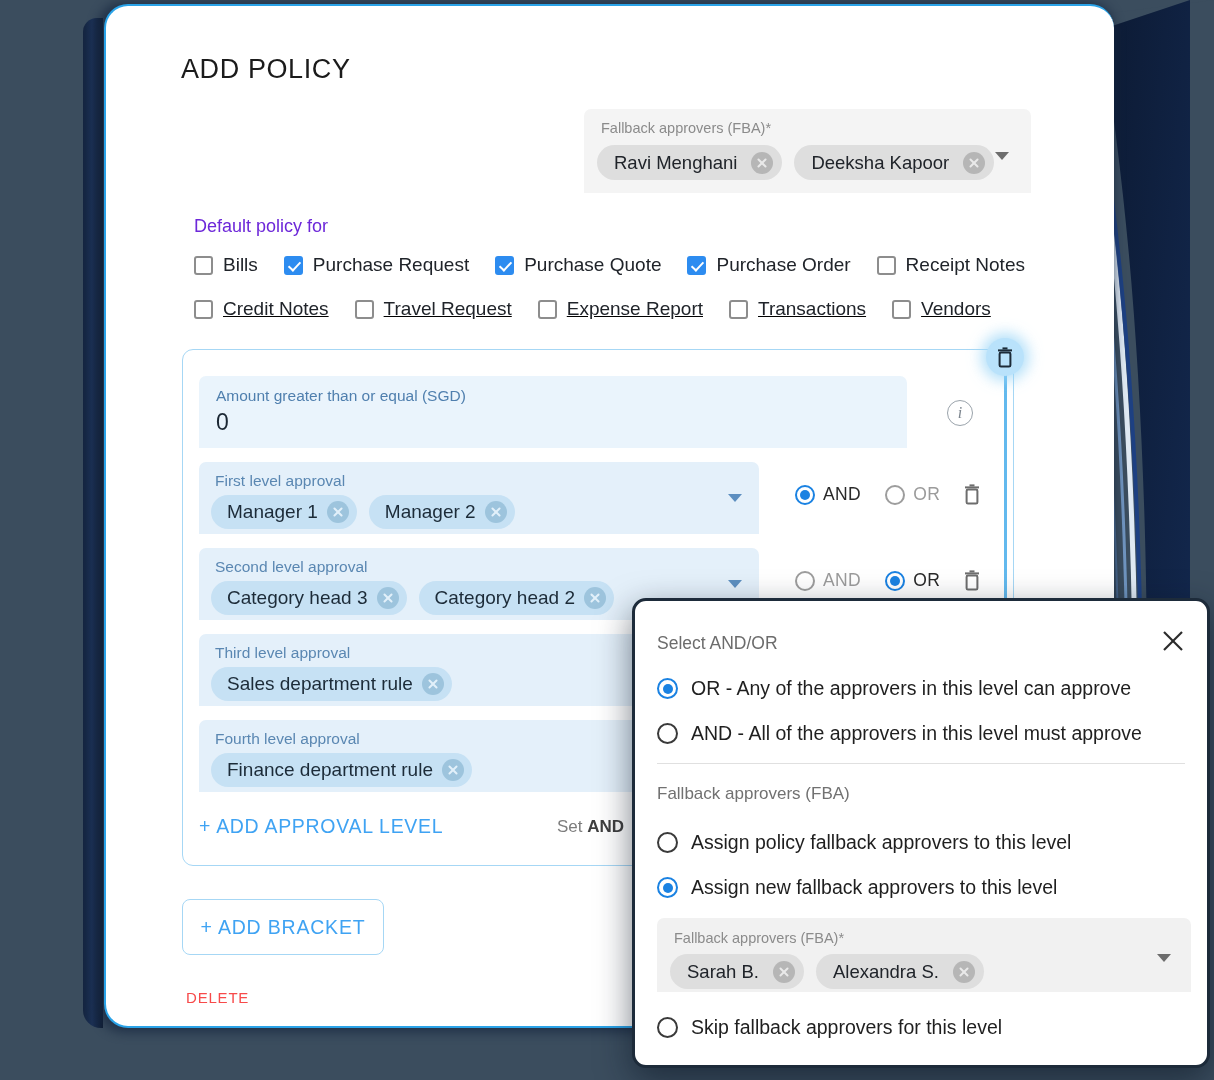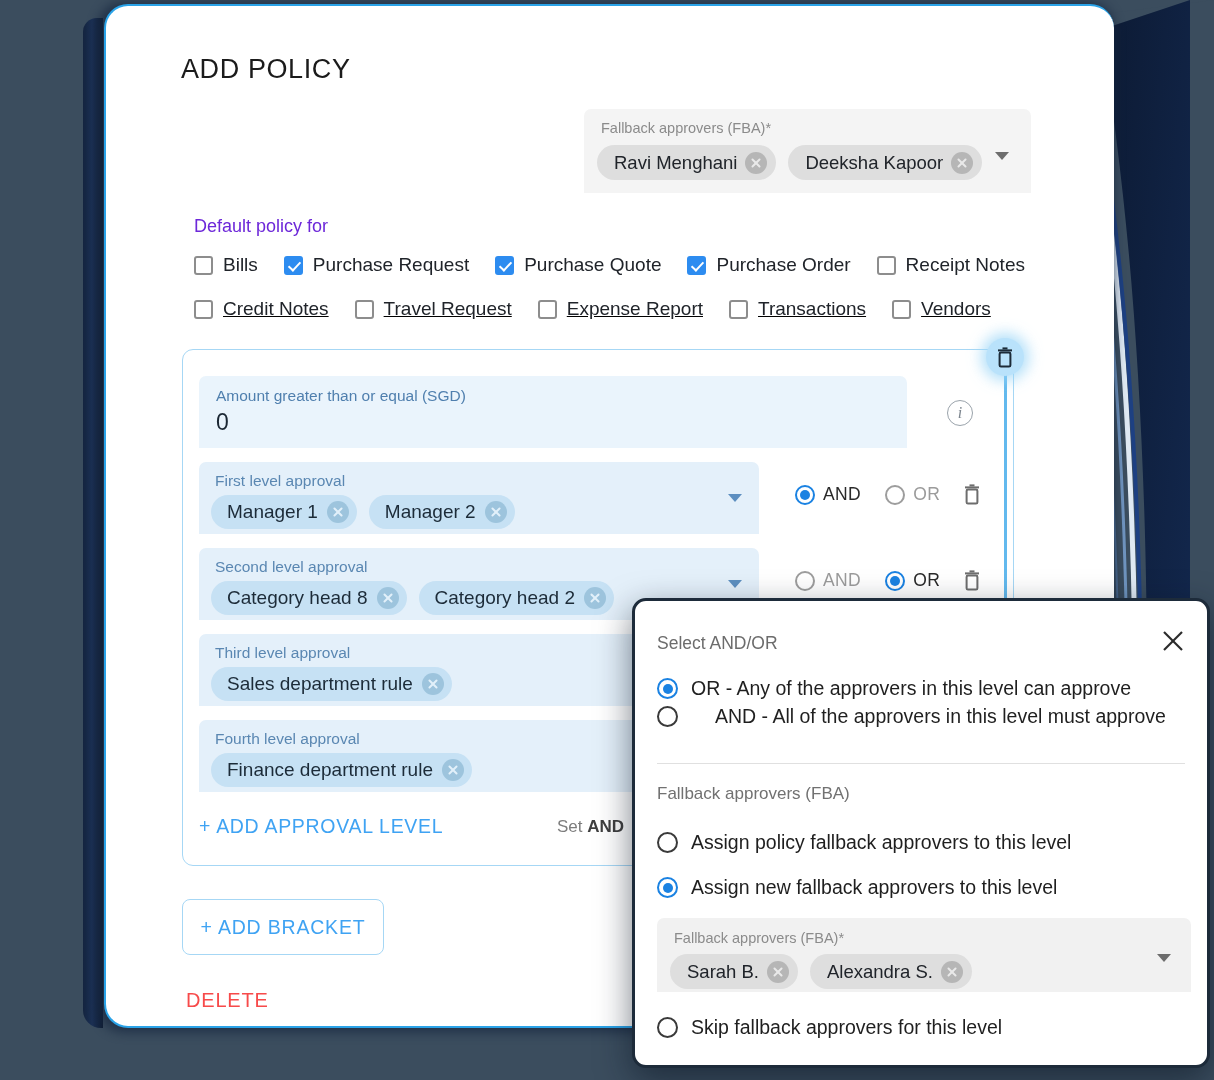--- a/index.html
+++ b/index.html
@@ -68,21 +68,21 @@
   }
   .field-value {
     position: absolute; left: 17px; top: 36px;
     font-size: 21px; color: #20242a;
   }
   #policy-name-field { left: 74px; top: 103px; width: 392px; height: 84px; }
   #fba-field { left: 478px; top: 103px; width: 447px; height: 84px; }
 
   .chips { position: absolute; left: 13px; top: 36px; display: flex; gap: 12px; }
   .chip {
-    display: flex; align-items: center; gap: 8px;
+    display: flex; align-items: center; gap: 14px;
     background: #dedede; border-radius: 18px;
     height: 35px; padding: 0 9px 0 17px;
     font-size: 18.5px; color: #20242a; white-space: nowrap;
   }
   .chip-x {
     width: 22px; height: 22px; border-radius: 50%;
     background: #b6b6b6; position: relative; flex: none;
   }
   .chip-x::before, .chip-x::after {
     content:""; position:absolute; left:5px; top:10px;
@@ -223,21 +223,21 @@
     position:absolute; left:76px; top:893px;
     width:202px; height:56px;
     border:1.5px solid #a6d7f5; border-radius:8px;
     background:#fff; color:#3fa3f3;
     font-size:19.5px; letter-spacing:.8px;
     display:flex; align-items:center; justify-content:center;
     font-family:"Liberation Sans", sans-serif;
   }
   #delete-link {
     position:absolute; left:80px; top:983px;
-    font-size:20px; color:#f74a4a; letter-spacing:.8px;
+    font-size:15px; color:#f74a4a; letter-spacing:.8px;
   }
 
   
   #popup {
     position:absolute; left:632px; top:598px;
     width:578px; height:470px;
     background:#fff;
     border-radius:14px;
     border:3px solid #1d2b3a;
     box-shadow: 0 12px 34px rgba(10,20,35,.55);
@@ -257,21 +257,21 @@
     border:2px solid #3a3a3a; background:#fff;
     flex:none; margin-right:13px; position:relative;
   }
   .p-radio.on { border-color:#1a82e2; }
   .p-radio.on::after {
     content:""; position:absolute; left:3.5px; top:3.5px;
     width:10px; height:10px; border-radius:50%; background:#1a82e2;
   }
   .p-radio-label { font-size:19.5px; color:#1f1f1f; white-space:nowrap; }
   #p-opt-or  { top:76px; }
-  #p-opt-and { top:104px;gap:24px; }
+  #p-opt-and { top:121px; }
   .p-divider {
     position:absolute; left:22px; right:22px; top:162px;
     height:1px; background:#e0e0e0;
   }
   #popup-fba-label {
     position:absolute; left:22px; top:183px;
     font-size:17px; color:#717171;
   }
   #p-opt-policy-fba { top:230px; }
   #p-opt-new-fba    { top:275px; }
@@ -414,21 +414,21 @@
             <rect x="3.6" y="5.6" width="10.8" height="14" rx="1.4" fill="none" stroke="#6d6d6d" stroke-width="2"></rect>
           </svg>
         </span>
       </div>
 
       <div class="level-row" style="top:198px;">
         <div class="level-field">
           <div class="level-label">Second level approval</div>
           <div class="level-chips">
             <div class="lchip">
-              <span>Category head 8</span>
+              <span>Category head 3</span>
               <span class="lchip-x"></span>
             </div>
             <div class="lchip">
               <span>Category head 2</span>
               <span class="lchip-x"></span>
             </div>
           </div>
           <div class="level-caret"></div>
         </div>
         <div class="andor">

